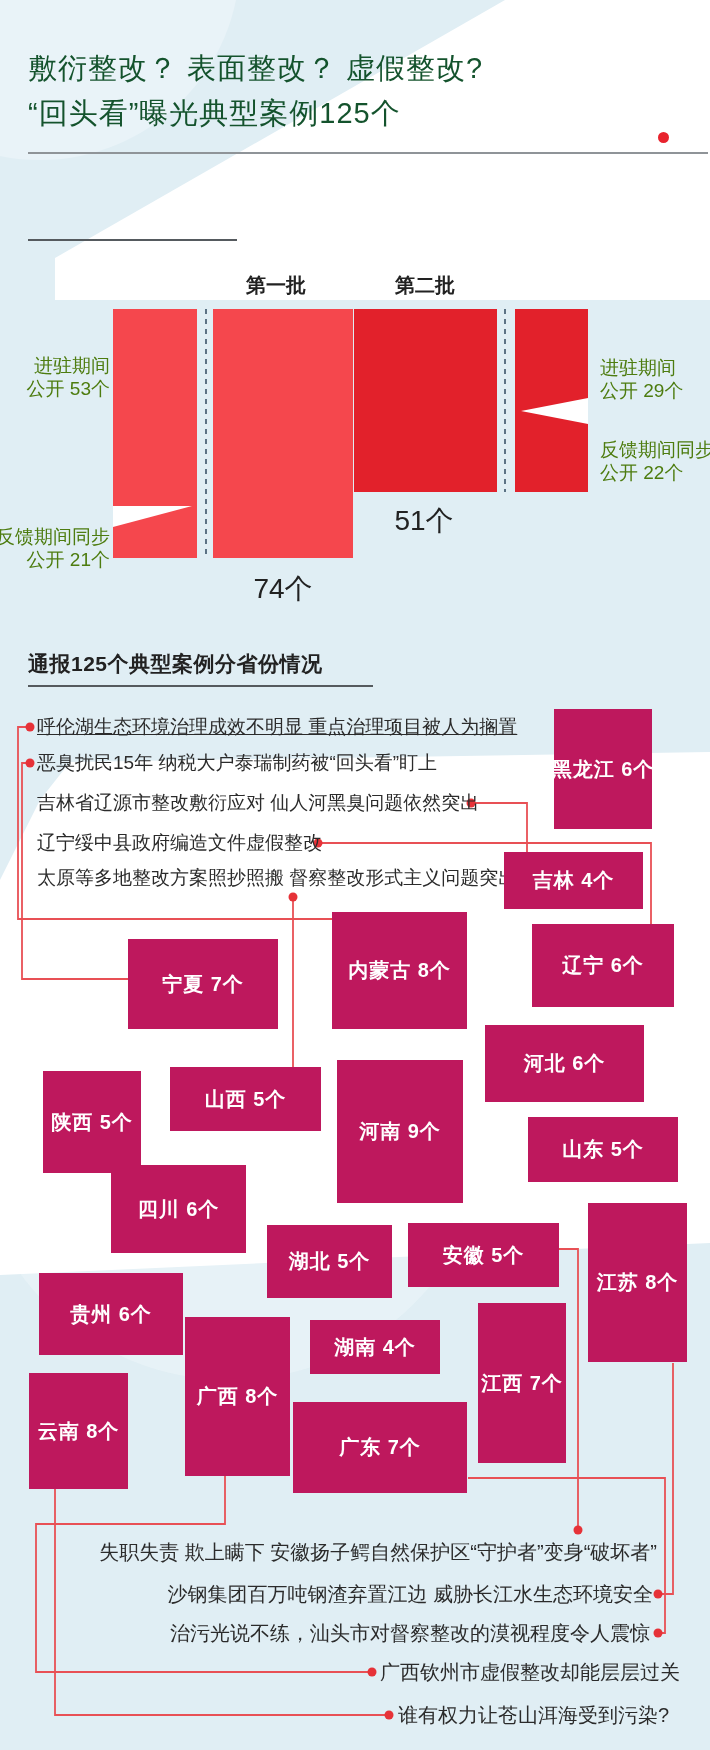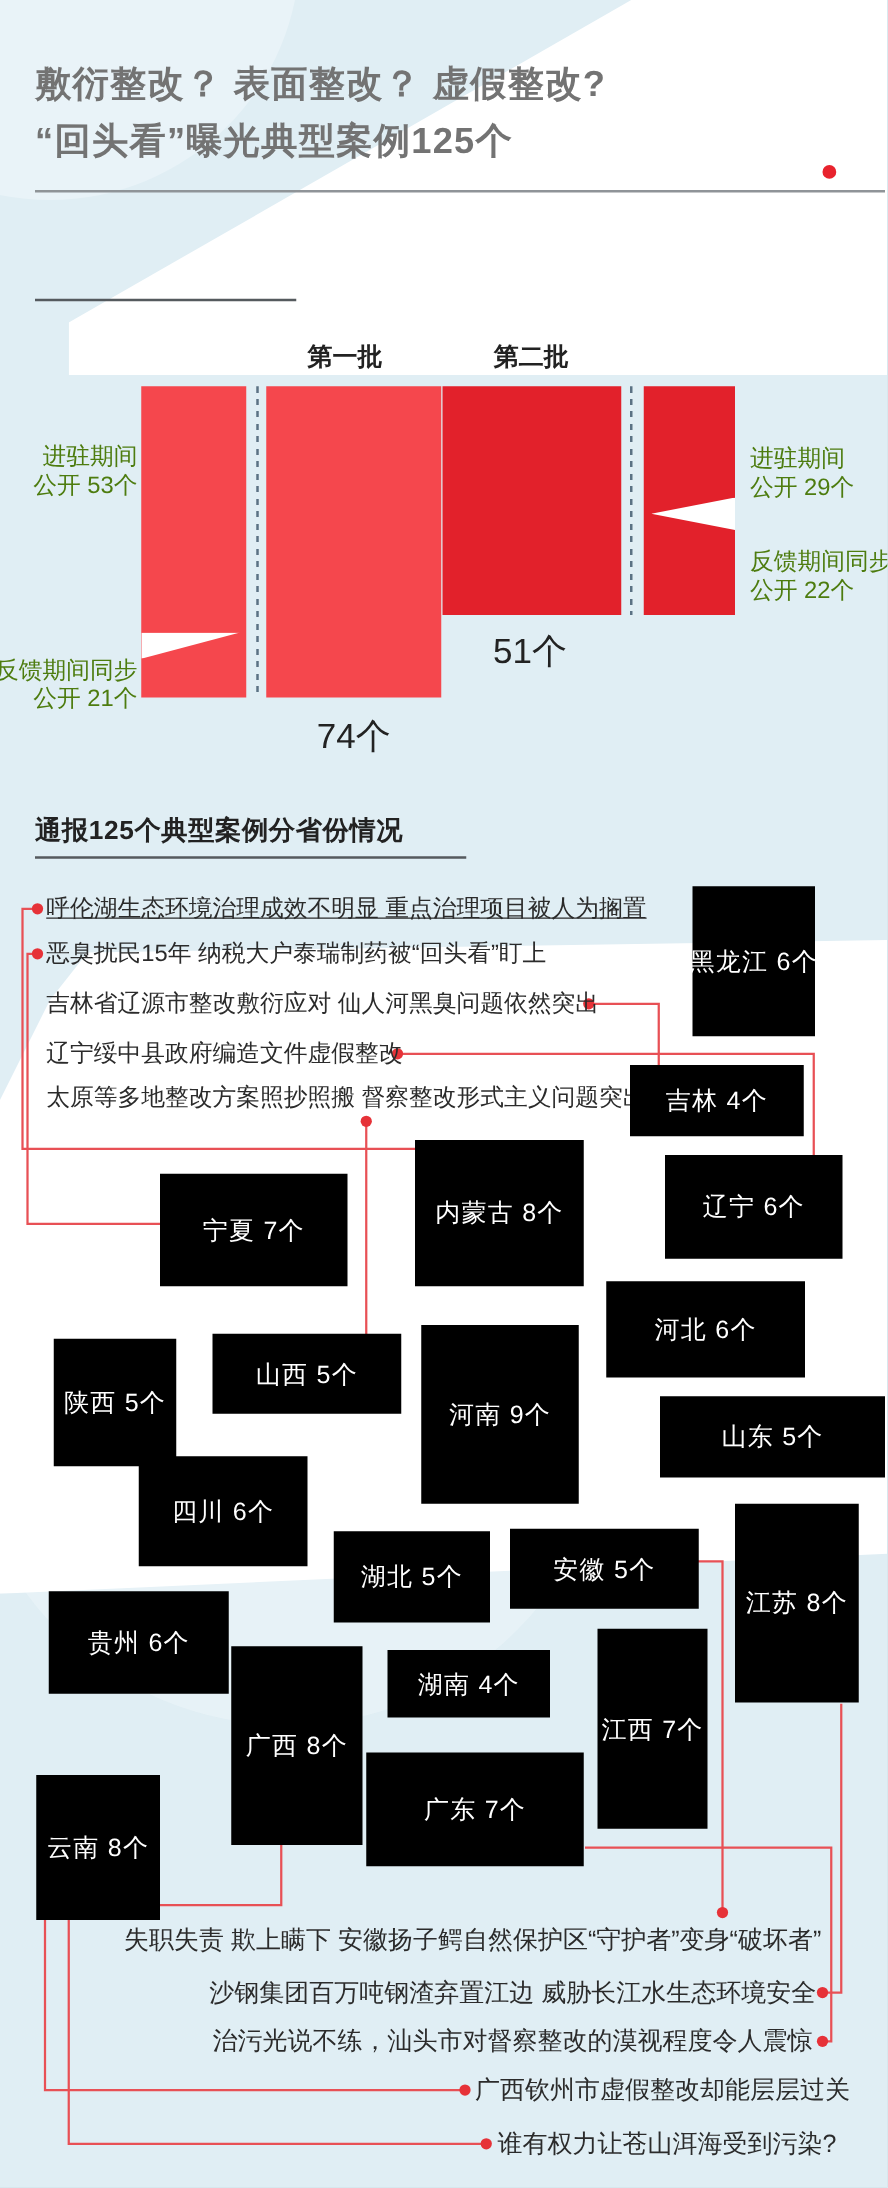--- a/index.html
+++ b/index.html
@@ -6,40 +6,40 @@
   body{font-family:"Liberation Sans","DejaVu Sans",sans-serif;background:#c9dde6;}
   #stage{position:relative;width:710px;height:1750px;margin:0 auto;background:#e0eef4;overflow:hidden;}
   .white-band{position:absolute;left:0;top:0;width:710px;height:300px;background:#ffffff;
     clip-path:polygon(505px 0,710px 0,710px 300px,55px 300px,55px 258px);}
   .white-blob{position:absolute;left:0;top:752px;width:710px;height:525px;background:#ffffff;
     clip-path:polygon(70px 10px,710px 0,710px 491px,0 523px,0 128px,40px 48px);}
   .soft-circle{position:absolute;border-radius:50%;}
   .c1{left:-160px;top:-240px;width:400px;height:400px;background:#e9f3f8;}
   .c2{left:-30px;top:860px;width:520px;height:520px;background:#edf5f9;opacity:.55;}
 
-  .title{position:absolute;left:28px;top:46px;width:640px;color:#737373;font-size:29px;font-weight:700;line-height:45px;letter-spacing:1px;}
+  .title{position:absolute;left:28px;top:46px;width:640px;color:#14532d;font-size:29px;font-weight:400;line-height:45px;letter-spacing:1px;}
   .title-dot{position:absolute;left:658px;top:132px;width:11px;height:11px;border-radius:50%;background:#e8232d;}
   .title-rule{position:absolute;left:28px;top:152px;width:680px;height:2px;background:#8f9498;}
   .sec-head{position:absolute;color:#222;font-size:21px;font-weight:700;letter-spacing:.5px;}
   .sec-rule{position:absolute;height:2px;background:#555a5e;}
 
   .bar{position:absolute;}
   .bar.light{background:#f5474d;}
   .bar.dark{background:#e2212b;}
   .notch{position:absolute;background:#ffffff;}
   .dash{position:absolute;width:2px;background:repeating-linear-gradient(to bottom,#5b7284 0 5px,rgba(0,0,0,0) 5px 10px);}
   .batch-label{position:absolute;transform:translateX(-50%);font-size:20px;font-weight:700;color:#222;white-space:nowrap;}
   .total-label{position:absolute;transform:translateX(-50%);font-size:28px;color:#222;white-space:nowrap;}
   .side-label{position:absolute;font-size:19px;color:#4d7c0f;line-height:23px;white-space:nowrap;}
   .side-label.r{text-align:right;}
 
   .case-line{position:absolute;font-size:19px;color:#2b2b2b;white-space:nowrap;transform:translateY(-50%);}
   .case-line.bottom{font-size:20px;}
-  .prov{position:absolute;background:#000000;display:flex;align-items:center;justify-content:center;
-    color:#fff;font-size:20px;font-weight:400;letter-spacing:1px;white-space:nowrap;}
+  .prov{position:absolute;background:#be185d;display:flex;align-items:center;justify-content:center;
+    color:#fff;font-size:20px;font-weight:700;letter-spacing:1px;white-space:nowrap;}
   #wires{position:absolute;left:0;top:0;pointer-events:none;}
 </style>
 </head>
 <body>
 
 <div id="stage">
 
   <div class="white-band"></div>
   <div class="soft-circle c1"></div>
   <div class="soft-circle c2"></div>
@@ -145,21 +145,21 @@
       </div>
       <div class="prov" style="left: 43px; top: 1048px; width: 98px; height: 102px; margin-top: 23px;">
         <span>陕西  5个</span>
       </div>
       <div class="prov" style="left: 170px; top: 1067px; width: 151px; height: 64px;">
         <span>山西  5个</span>
       </div>
       <div class="prov" style="left: 337px; top: 1060px; width: 126px; height: 143px;">
         <span>河南  9个</span>
       </div>
-      <div class="prov" style="left: 528px; top: 1117px; width: 180px; height: 65px;">
+      <div class="prov" style="left: 528px; top: 1117px; width: 150px; height: 65px;">
         <span>山东  5个</span>
       </div>
       <div class="prov" style="left: 111px; top: 1165px; width: 135px; height: 88px;">
         <span>四川  6个</span>
       </div>
       <div class="prov" style="left: 267px; top: 1225px; width: 125px; height: 73px;">
         <span>湖北  5个</span>
       </div>
       <div class="prov" style="left: 408px; top: 1223px; width: 151px; height: 64px;">
         <span>安徽  5个</span>
@@ -172,20 +172,20 @@
       </div>
       <div class="prov" style="left: 310px; top: 1320px; width: 130px; height: 54px;">
         <span>湖南  4个</span>
       </div>
       <div class="prov" style="left: 478px; top: 1303px; width: 88px; height: 160px;">
         <span>江西  7个</span>
       </div>
       <div class="prov" style="left: 185px; top: 1317px; width: 105px; height: 159px;">
         <span>广西  8个</span>
       </div>
-      <div class="prov" style="left: 29px; top: 1420px; width: 99px; height: 116px;">
+      <div class="prov" style="left: 29px; top: 1373px; width: 99px; height: 116px;">
         <span>云南  8个</span>
       </div>
       <div class="prov" style="left: 293px; top: 1402px; width: 174px; height: 91px;">
         <span>广东  7个</span>
       </div>
     </div>
 </div>
 
 </body></html>

